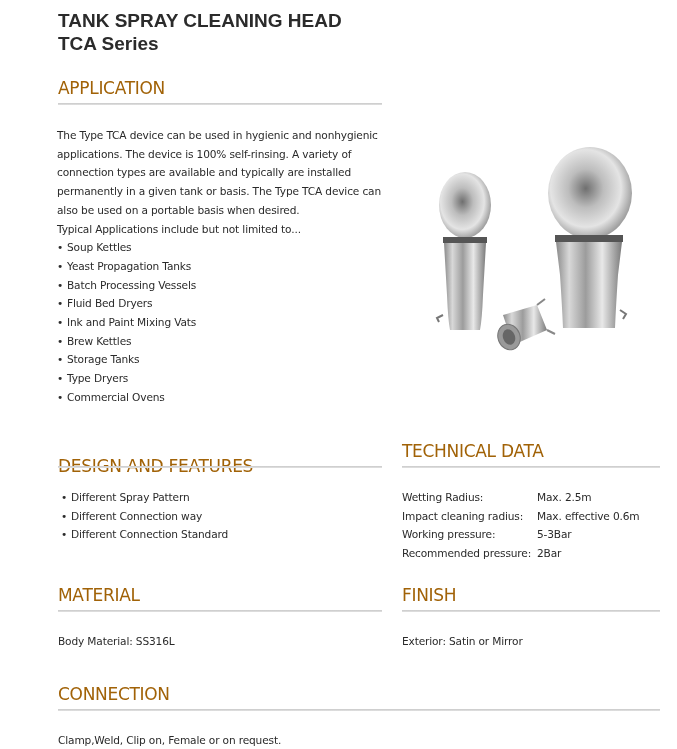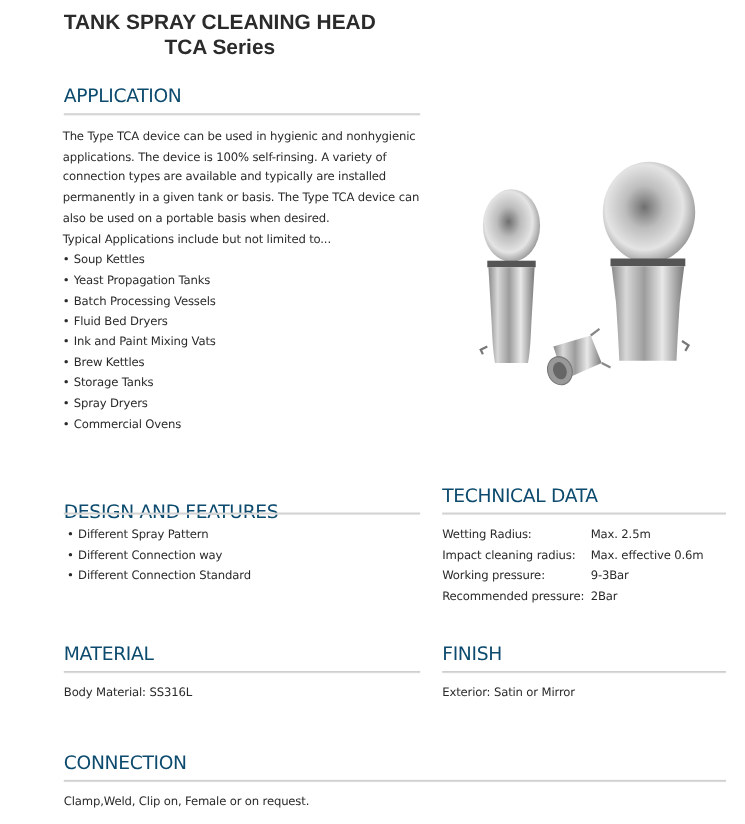--- a/index.html
+++ b/index.html
@@ -1,21 +1,21 @@
 <!DOCTYPE html>
 <html><head>
 <meta charset="utf-8">
 <style>
   html, body { margin: 0; padding: 0; background: #ffffff; }
   body { width: 677px; height: 749px; position: relative; overflow: hidden;
          font-family: "Liberation Sans", sans-serif; color: #231f20; }
-  .title { position: absolute; left: 58px; top: 9px; font-weight: bold; font-size: 19px; line-height: 23px; color: #2b2b2b; text-align: center; }
-  .sec-h { position: absolute; font-family: "DejaVu Sans", sans-serif; font-size: 17px; color: #0c4a6e; letter-spacing: -0.3px; }
+  .title { position: absolute; left: 58px; top: 9px; font-weight: bold; font-size: 19px; line-height: 23px; color: #2b2b2b; }
+  .sec-h { position: absolute; font-family: "DejaVu Sans", sans-serif; font-size: 17px; color: #a16207; letter-spacing: -0.3px; }
   .rule { position: absolute; height: 2px; background: linear-gradient(#c9c9c9, #e2e2e2); }
-  .body-text { position: absolute; font-family: "DejaVu Sans", sans-serif; font-size: 10.6px; line-height: 18.7px; color: #2a2a2a; letter-spacing: -0.15px; }
+  .body-text { position: absolute; font-family: "DejaVu Sans", sans-serif; font-size: 10.6px; line-height: 18.7px; color: #2a2a2a; letter-spacing: -0.15px; margin-top: 11px; }
   ul.bullets { list-style: none; margin: 0; padding: 0; }
   ul.bullets li { position: relative; padding-left: 10px; }
   ul.bullets li::before { content: "•"; position: absolute; left: 0; top: 0; }
   .tech-row { display: flex; }
   .tech-label { width: 135px; }
   .product-img { position: absolute; left: 425px; top: 145px; width: 215px; height: 215px; }
 </style>
 </head>
 <body>
 
@@ -34,21 +34,21 @@
   <div>also be used on a portable basis when desired.</div>
   <div>Typical Applications include but not limited to...</div>
   <ul class="bullets">
     <li>Soup Kettles</li>
     <li>Yeast Propagation Tanks</li>
     <li>Batch Processing Vessels</li>
     <li>Fluid Bed Dryers</li>
     <li>Ink and Paint Mixing Vats</li>
     <li>Brew Kettles</li>
     <li>Storage Tanks</li>
-    <li>Spray Dryers</li>
+    <li>Type Dryers</li>
     <li>Commercial Ovens</li>
   </ul>
 </div>
 
 <svg class="product-img" viewBox="0 0 215 215" aria-label="Stainless steel tank spray cleaning heads (two assembled units and one connector)">
   <defs>
     <linearGradient id="steel" x1="0" x2="1" y1="0" y2="0">
       <stop offset="0" stop-color="#8a8a8a"></stop>
       <stop offset="0.2" stop-color="#d8d8d8"></stop>
       <stop offset="0.45" stop-color="#9c9c9c"></stop>
@@ -101,21 +101,21 @@
   <div class="tech-row">
     <span class="tech-label">Wetting Radius:</span>
     <span>Max. 2.5m</span>
   </div>
   <div class="tech-row">
     <span class="tech-label">Impact cleaning radius:</span>
     <span>Max. effective 0.6m</span>
   </div>
   <div class="tech-row">
     <span class="tech-label">Working pressure:</span>
-    <span>9-3Bar</span>
+    <span>5-3Bar</span>
   </div>
   <div class="tech-row">
     <span class="tech-label">Recommended pressure:</span>
     <span>2Bar</span>
   </div>
 </div>
 
 <div class="sec-h" style="left:58px; top:585px;">MATERIAL</div>
 <div class="rule" style="left:58px; top:610px; width:324px;"></div>
 <div class="body-text" style="left:58px; top:621px;">Body Material: SS316L</div>

